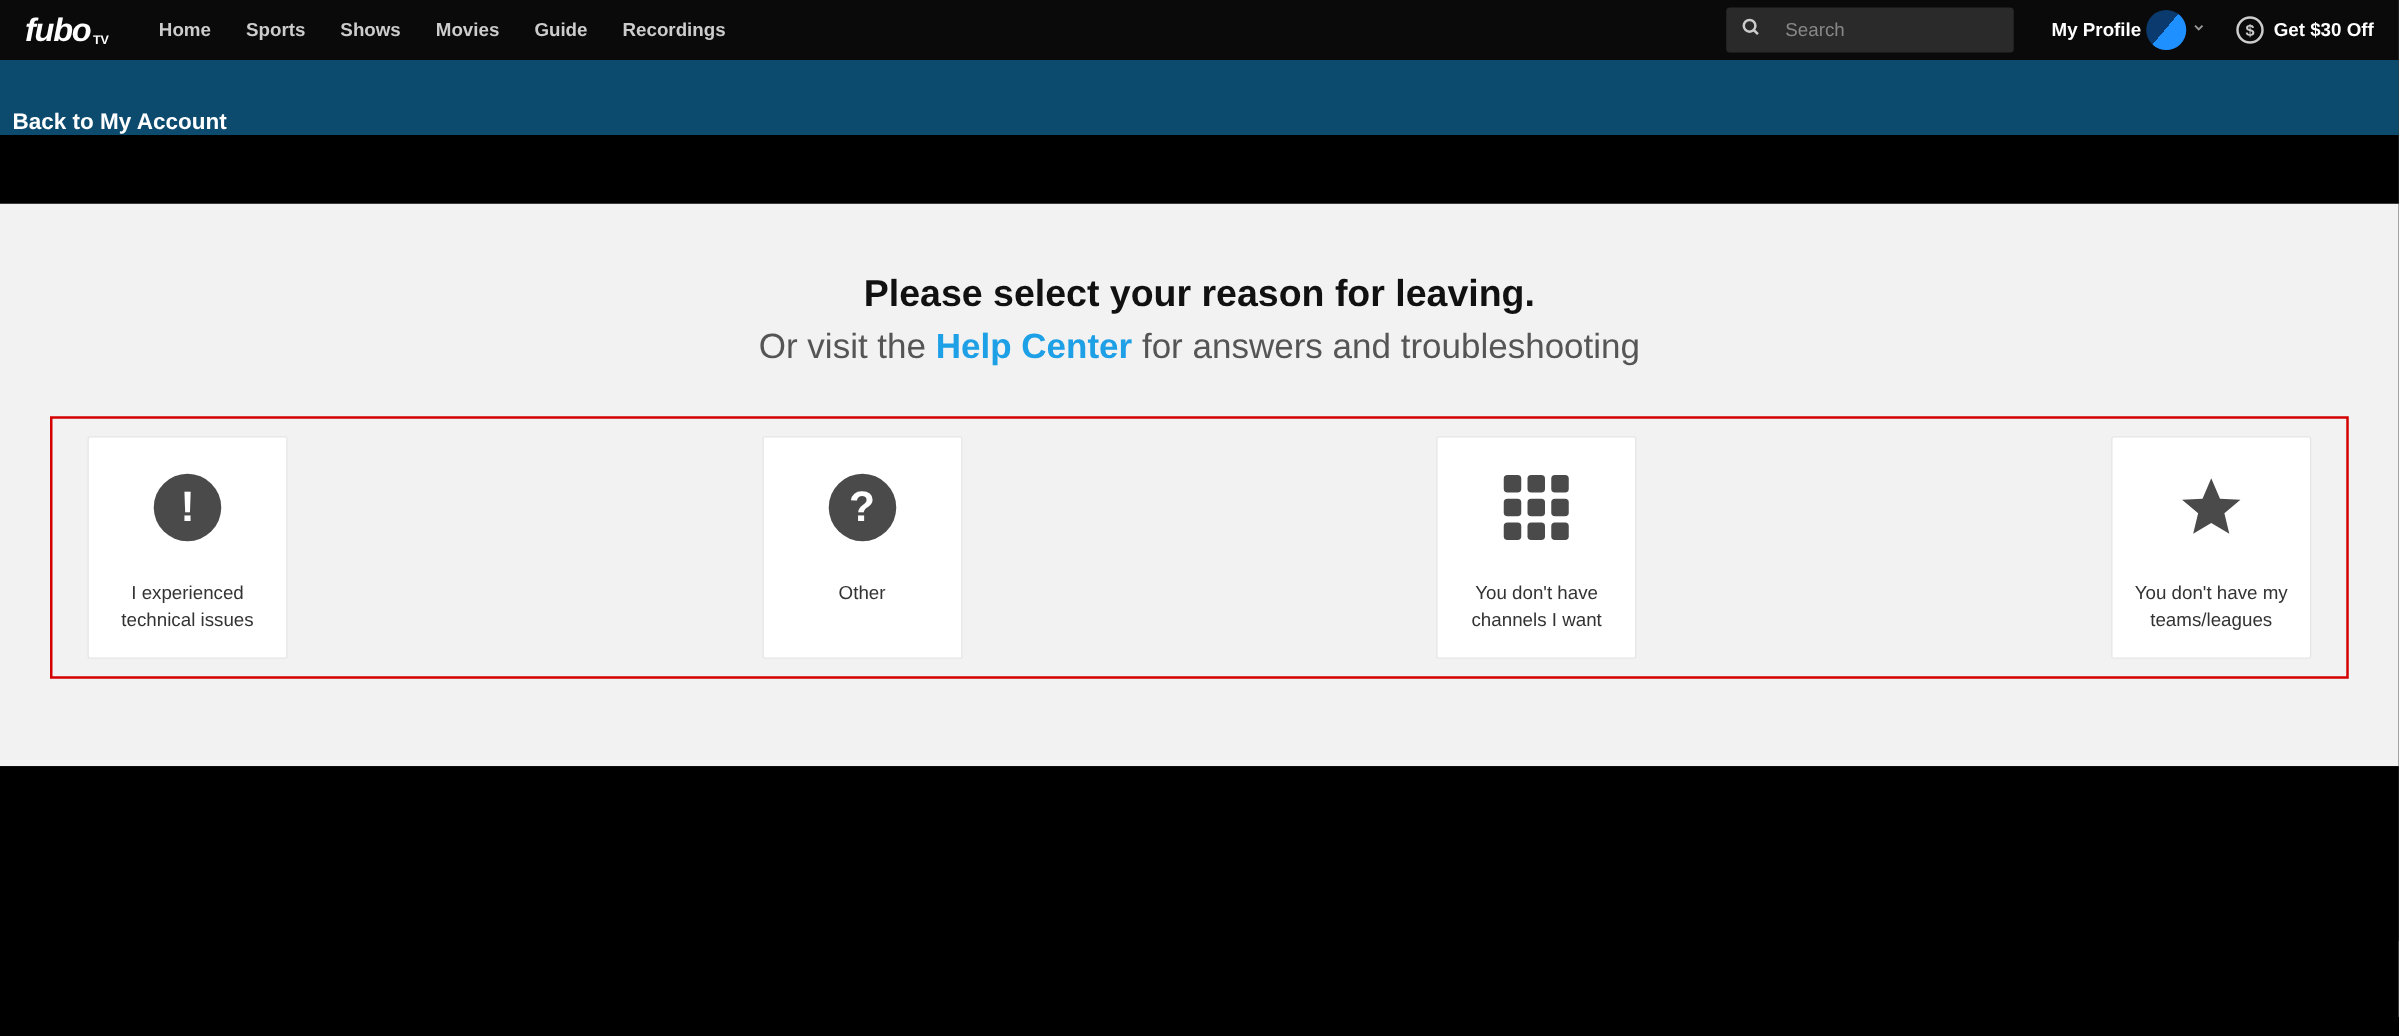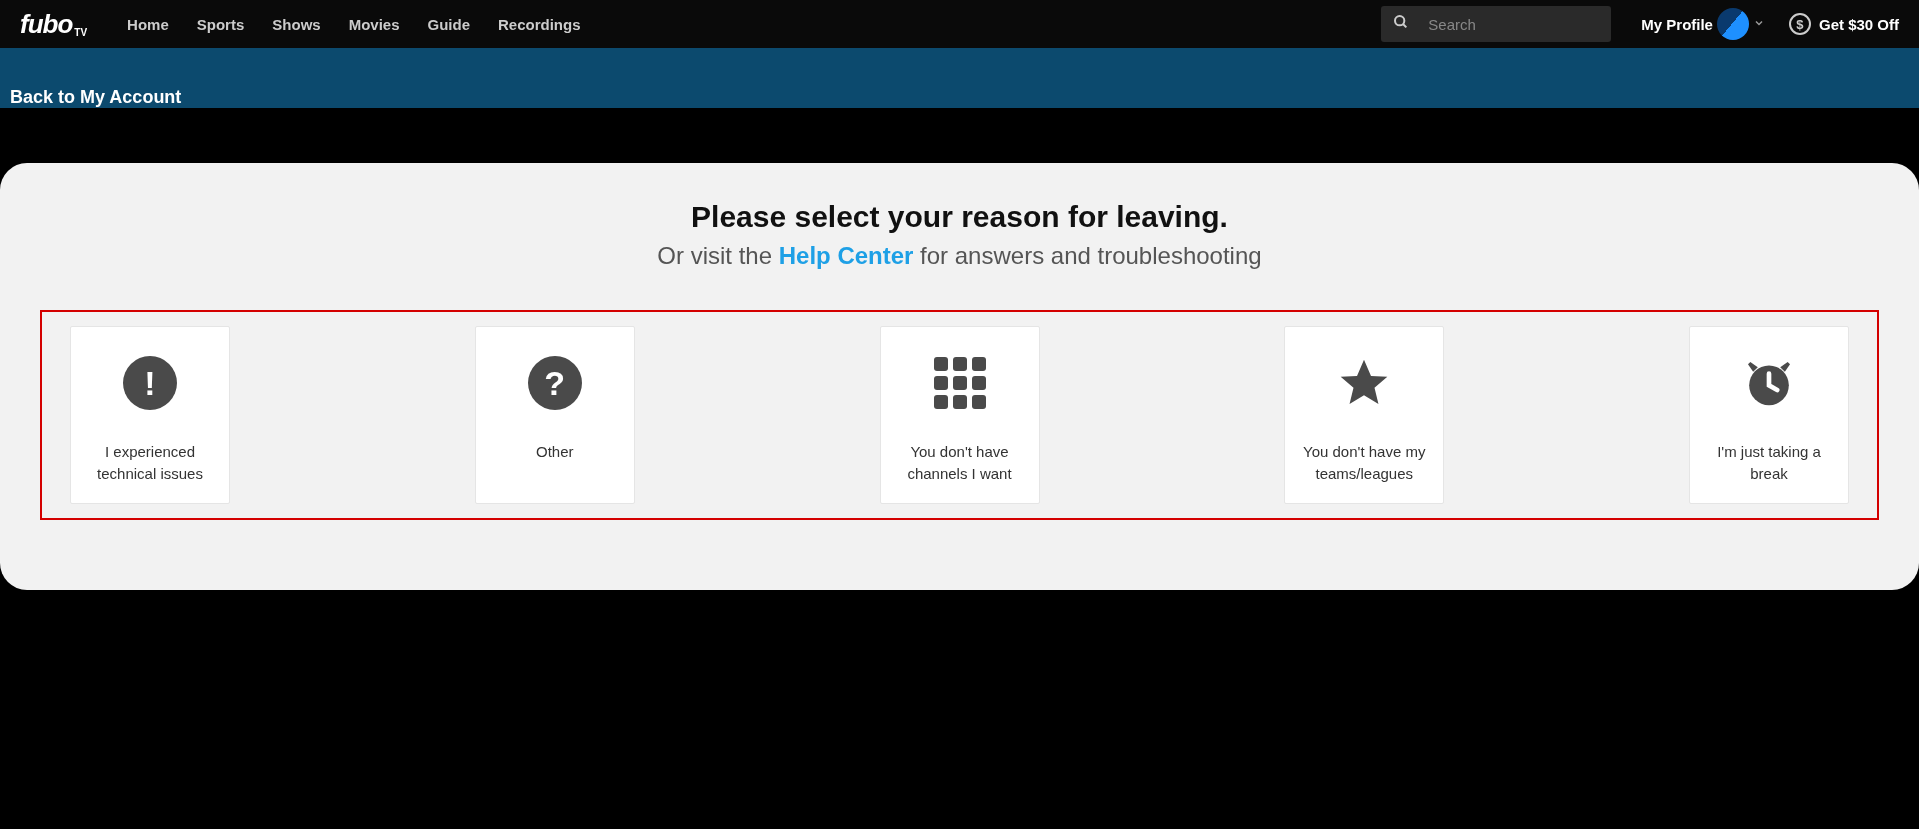--- a/index.html
+++ b/index.html
@@ -72,33 +72,32 @@
       background: #0c4a6e;
       height: 60px;
       display: flex;
       align-items: flex-end;
       padding: 0 10px;
     }
     .back-link { color: #fff; font-size: 18px; font-weight: 700; cursor: pointer; }
     .spacer-dark { background: #000; height: 55px; }
     .content {
       background: #f2f2f2;
-      padding: 37px 0 70px 0;
-      border-radius: 27px;
+      padding: 56px 0 70px 0;
     }
     .heading {
       text-align: center;
       font-size: 30px;
       font-weight: 700;
       color: #111;
       margin-bottom: 8px;
     }
     .subheading {
       text-align: center;
-      font-size: 24px;
+      font-size: 28px;
       color: #555;
       margin-bottom: 40px;
     }
     .help-link { color: #1ea0e6; cursor: pointer; font-weight: 600; }
     .highlight-box {
       border: 2px solid #d40000;
       margin: 0 40px;
       padding: 14px 28px;
       display: flex;
       justify-content: space-between;
@@ -233,28 +232,17 @@
     <div class="card">
       <div class="card-icon">
         <svg width="56" height="56" viewBox="0 0 24 24" fill="#4a4a4a">
             <polygon points="12 2 15 9 22 9.3 16.5 14 18.2 21 12 17.3 5.8 21 7.5 14 2 9.3 9 9"></polygon>
           </svg>
       </div>
       <div class="card-label">You don't have my teams/leagues</div>
     </div>
 
 
-    <div class="card">
-      <div class="card-icon">
-        <svg width="62" height="56" viewBox="0 0 24 24" fill="#4a4a4a">
-          <circle cx="12" cy="13" r="8.5"></circle>
-          <path d="M4 3 L7.2 5.2 L5.2 7.2 L3 4 Z"></path>
-          <path d="M20 3 L16.8 5.2 L18.8 7.2 L21 4 Z"></path>
-          <polyline points="12 8 12 13 15.5 15" fill="none" stroke="#fff" stroke-width="2" stroke-linecap="round"></polyline>
-        </svg>
-      </div>
-      <div class="card-label">I'm just taking a break</div>
-    </div>
 
   </div>
 </div>
 
 <div class="footer-dark"></div>
 
 </body></html>

